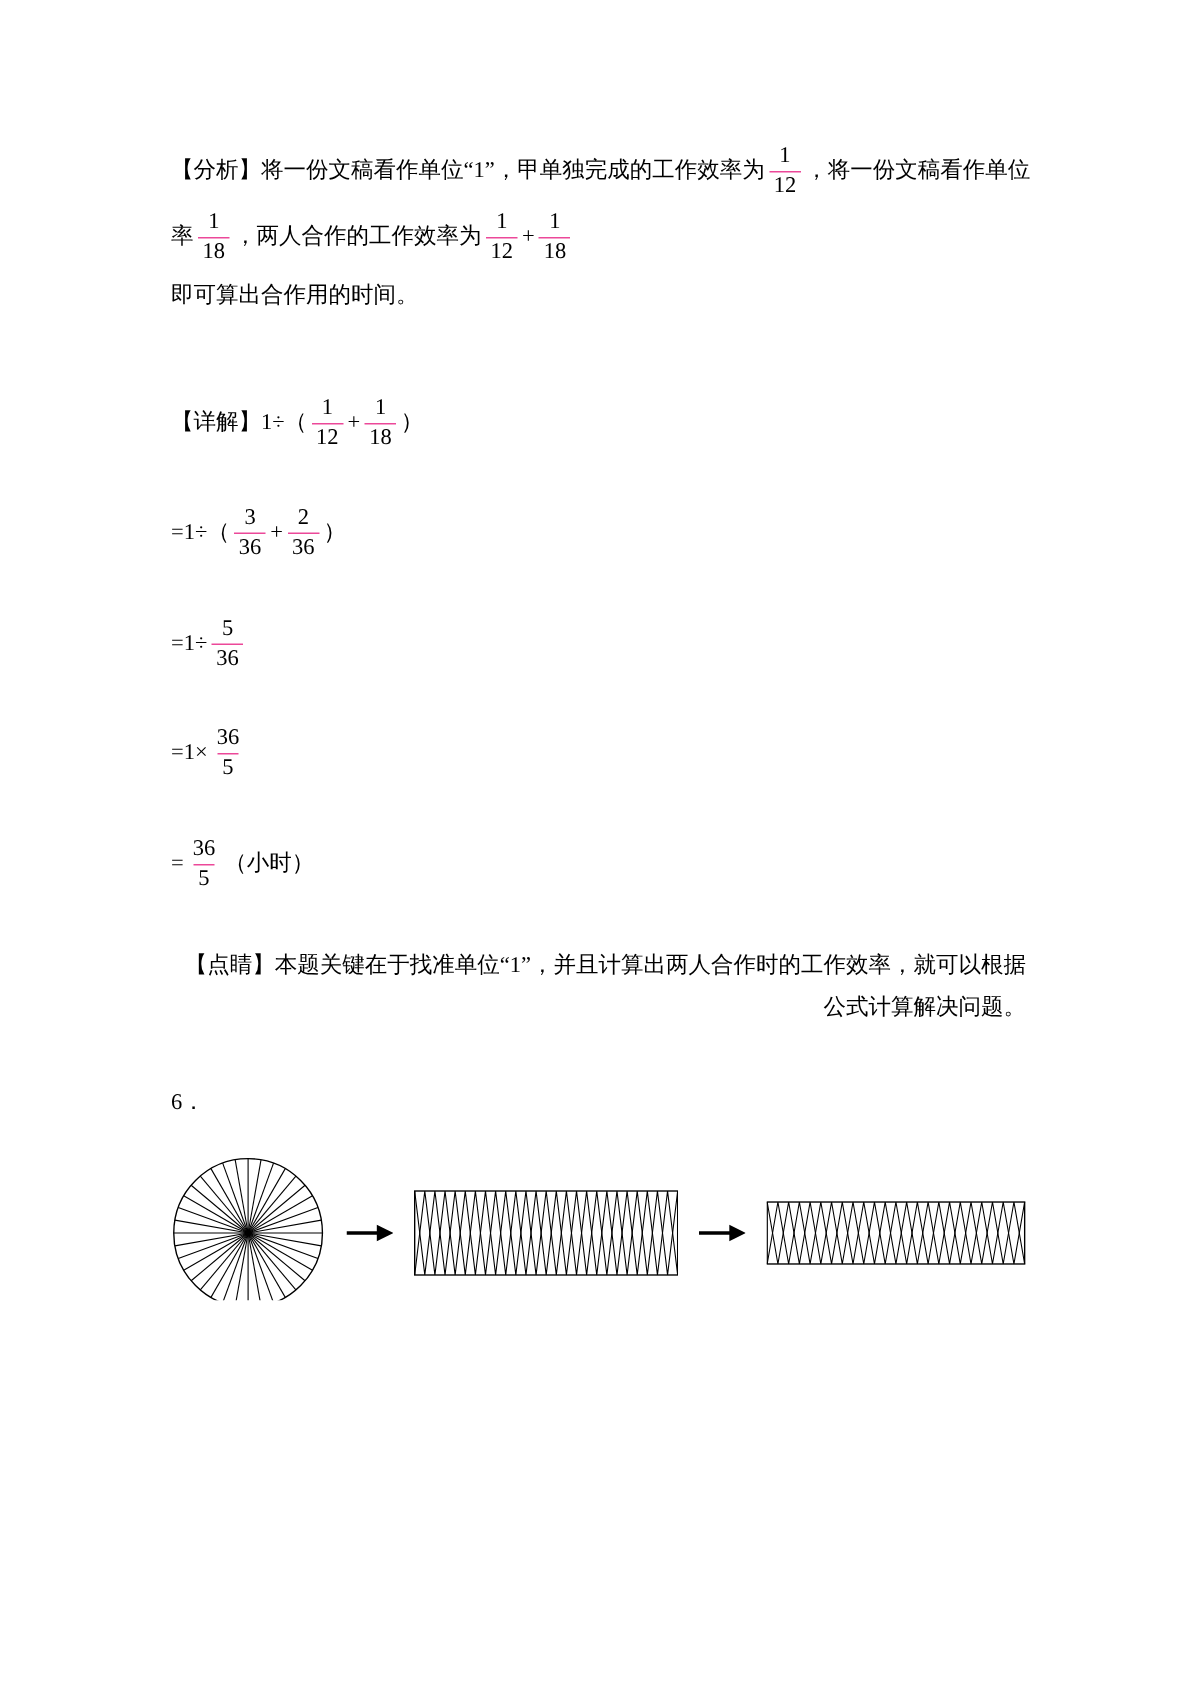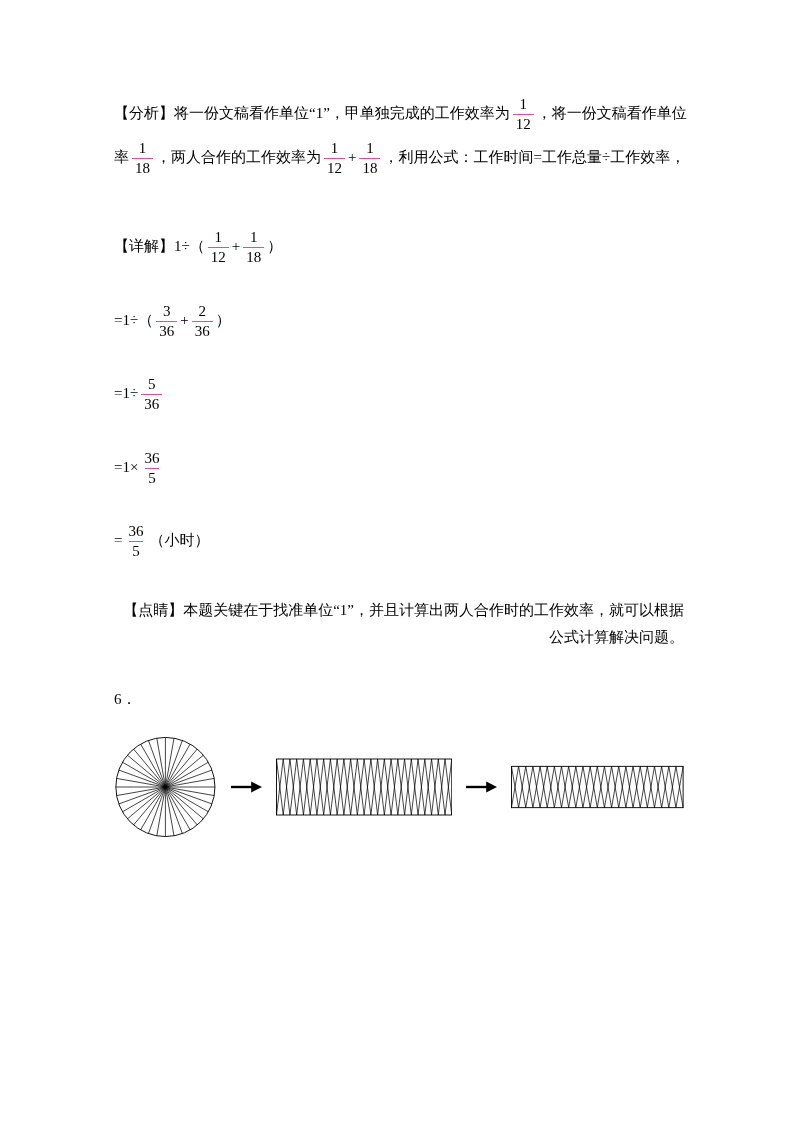--- a/index.html
+++ b/index.html
@@ -51,21 +51,24 @@
     <div class="line">
       <span>率</span><span class="frac">
           <span class="num">1</span>
           <span class="den">18</span>
         </span><span>，两人合作的工作效率为</span><span class="frac">
           <span class="num">1</span>
           <span class="den">12</span>
         </span><span>+</span><span class="frac">
           <span class="num">1</span>
           <span class="den">18</span>
-        </span><span>，利用公式：工作时间=工作总量÷工作效率，</span>
+        </span>
+    </div>
+    <div class="line">
+      <span>即可算出合作用的时间。</span>
     </div>
   </div>
 
   <div class="solution-section">
     <div class="sol-line">
       <span>【详解】</span><span>1÷（</span><span class="frac">
           <span class="num">1</span>
           <span class="den">12</span>
         </span><span>+</span><span class="frac">
           <span class="num">1</span>

